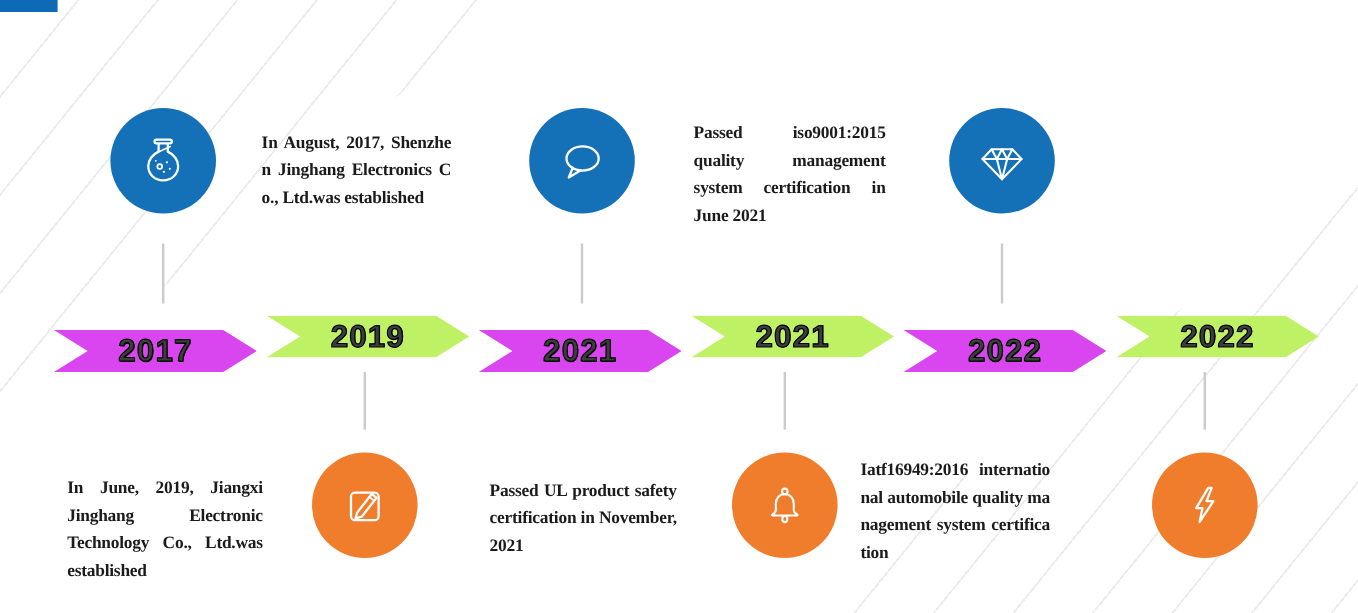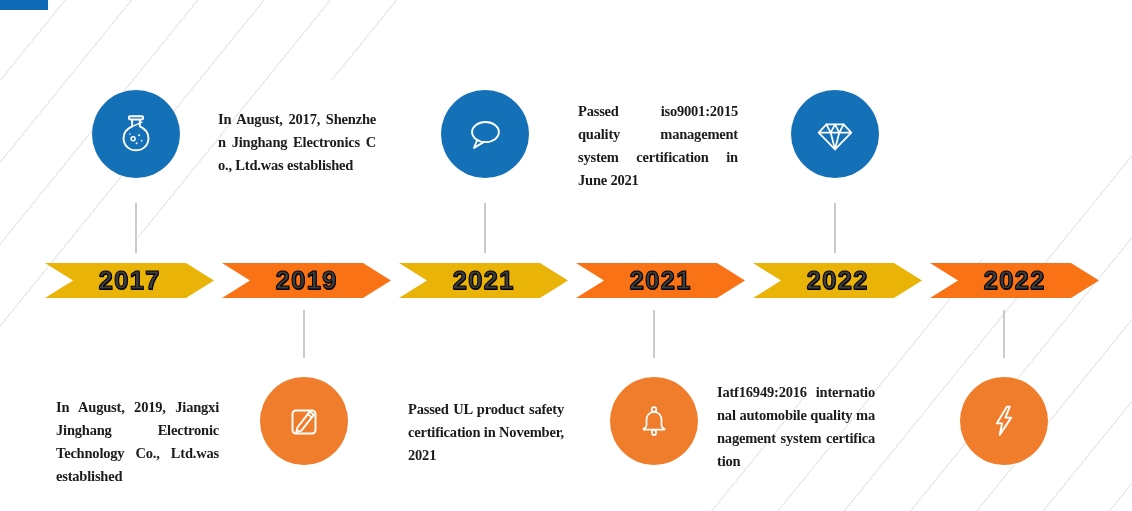--- a/index.html
+++ b/index.html
@@ -13,22 +13,22 @@
   .stripes-tl{clip-path:polygon(0 0,430px 0,0 350px);}
   .stripes-br{clip-path:polygon(100% 28%,100% 100%,58% 100%);}
   
   .corner-bar{position:absolute;left:0;top:0;width:48px;height:10px;background:#0e6ab7;}
   
   .seg{
     position:absolute;top:263px;width:169px;height:35px;
     display:flex;align-items:center;justify-content:center;
     clip-path:polygon(0 0,141px 0,100% 50%,141px 100%,0 100%,28px 50%);
   }
-  .seg[data-color="blue"]{background:#eab308;}
-  .seg[data-color="orange"]{background:#f97316;}
+  .seg[data-color="blue"]{background:#d946ef;margin-top:12px;}
+  .seg[data-color="orange"]{background:#bef264;}
   .year{
     font-weight:700;font-size:26px;letter-spacing:1px;color:#3d3d3d;
     -webkit-text-stroke:1px #000;text-shadow:0.5px 0.5px 0 #000;
   }
   
   .circle{
     position:absolute;width:88px;height:88px;border-radius:50%;
     display:flex;align-items:center;justify-content:center;
   }
   .circle[data-color="blue"]{background:#1471b8;}
@@ -121,17 +121,17 @@
     </svg>
   </div>
   <div class="circle" style="left:960px;top:377px" data-color="orange">
     <svg width="46" height="46" viewBox="0 0 48 48" fill="none" stroke="#fff" stroke-width="2" stroke-linecap="round" stroke-linejoin="round">
       <path d="M27 9 L16.5 26.5 L22 26.5 L19.5 38.5 L31.5 20.5 L25.5 20.5 L30 9 Z"></path>
     </svg>
   </div>
 
   <div class="tb break" style="left:218px;top:108px;width:158px">In August, 2017, Shenzhen Jinghang Electronics Co., Ltd.was established</div>
   <div class="tb" style="left:578px;top:100px;width:160px">Passed iso9001:2015 quality management system certification in June 2021</div>
-  <div class="tb" style="left:56px;top:396px;width:163px">In August, 2019, Jiangxi Jinghang Electronic Technology Co., Ltd.was established</div>
+  <div class="tb" style="left:56px;top:396px;width:163px">In June, 2019, Jiangxi Jinghang Electronic Technology Co., Ltd.was established</div>
   <div class="tb" style="left:408px;top:398px;width:156px">Passed UL product safety certification in November, 2021</div>
   <div class="tb break" style="left:717px;top:381px;width:158px">Iatf16949:2016 international automobile quality management system certification</div>
 
 </div>
 
 </body></html>

